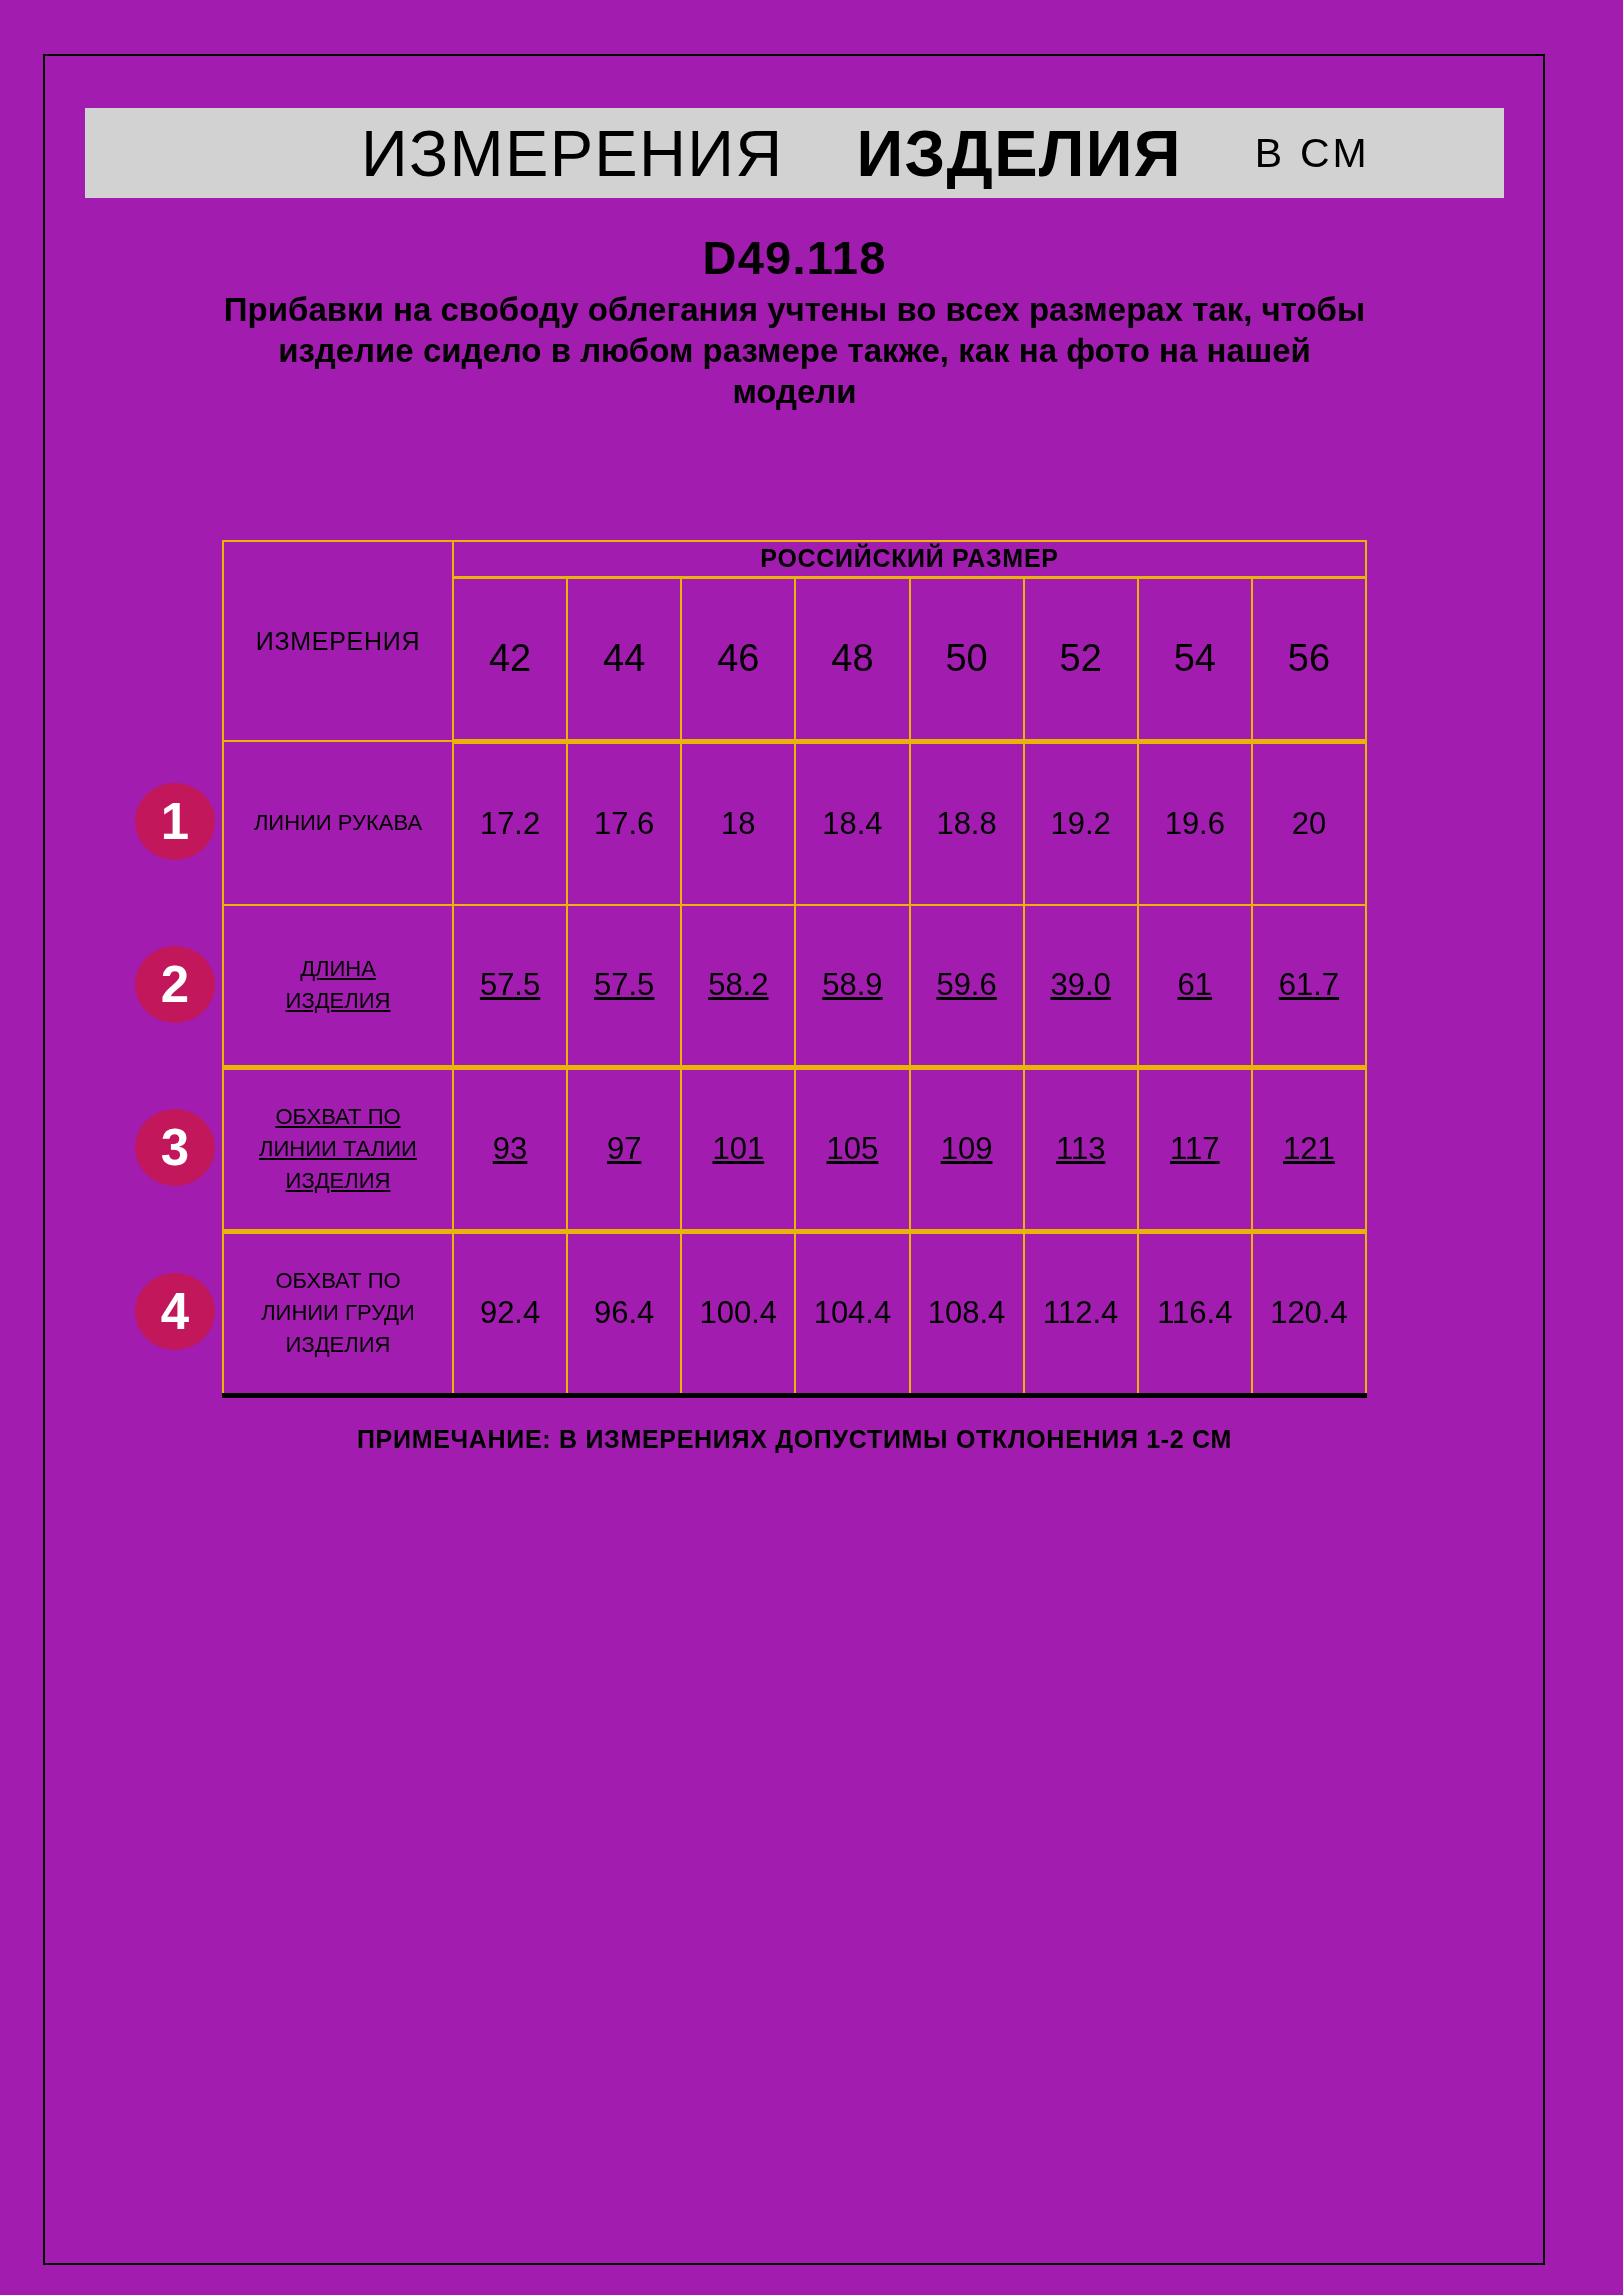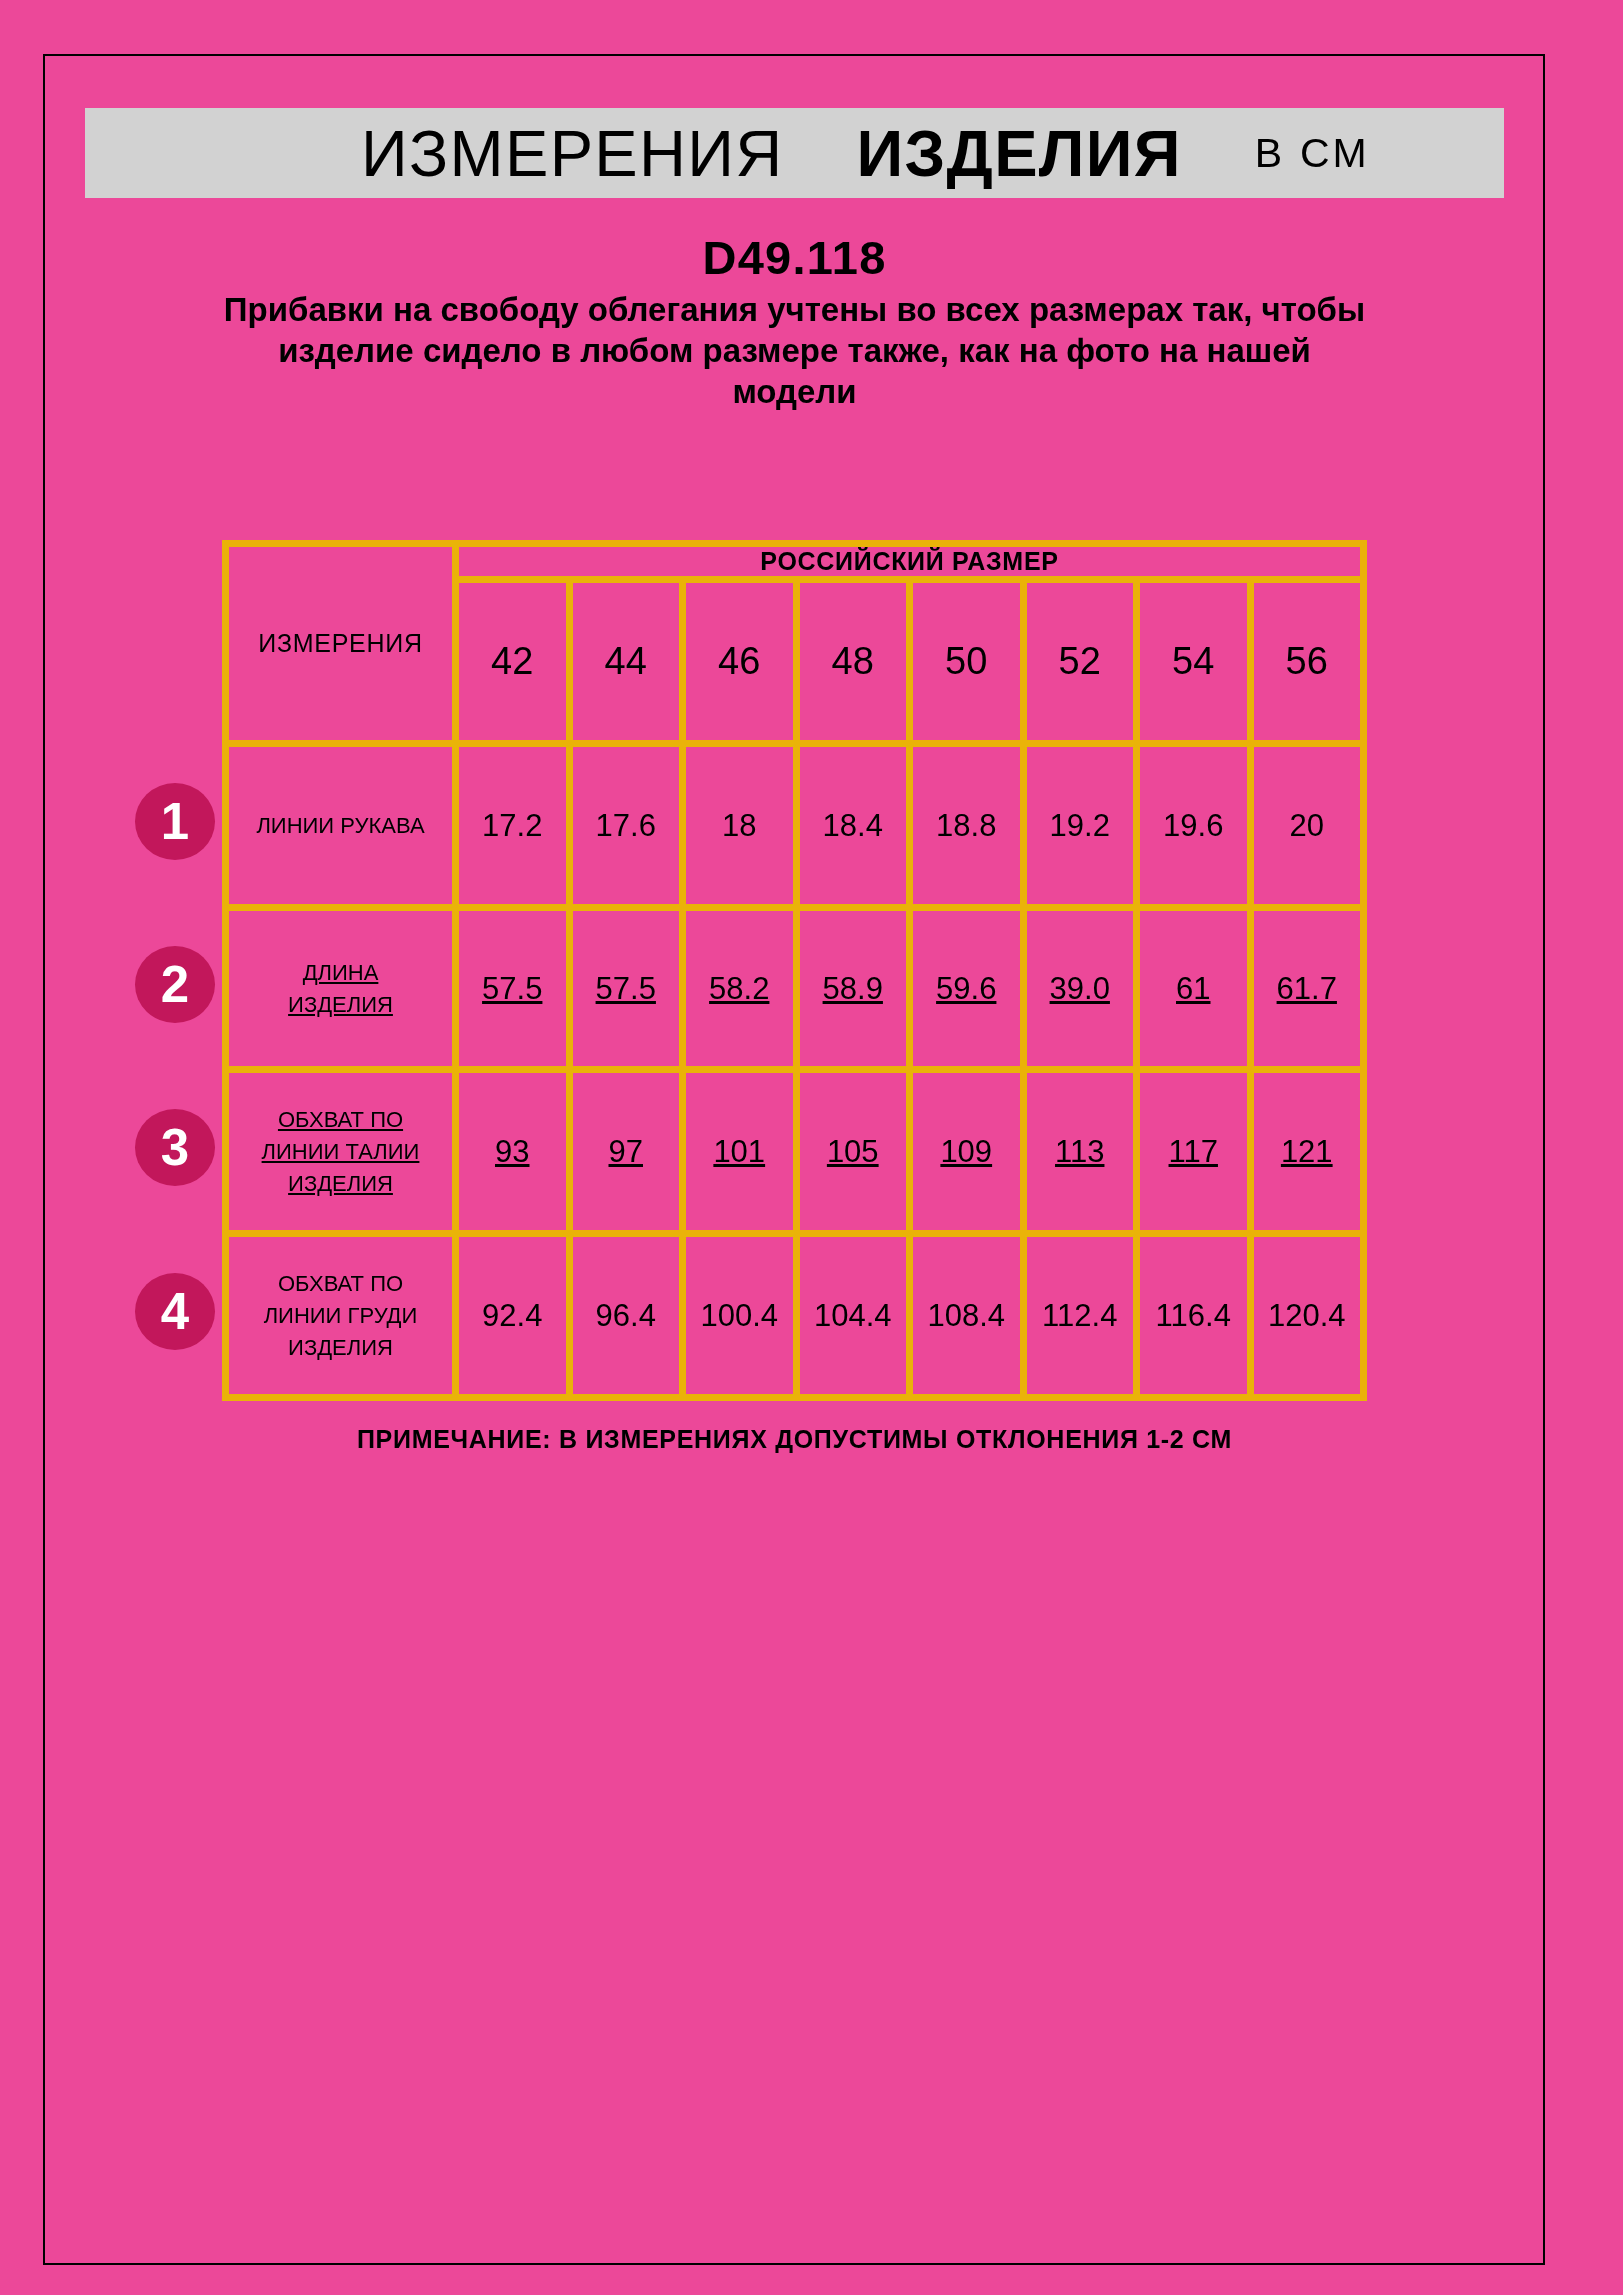--- a/index.html
+++ b/index.html
@@ -1,28 +1,28 @@
 <!DOCTYPE html>
 <html style="font-size:10.5px"><head>
 <meta charset="utf-8">
 <style>
   html,body{margin:0;padding:0;background:#ffffff;}
   body{width:1623px;height:2295px;position:relative;font-family:"Liberation Sans",sans-serif;color:#000;}
-  .page{position:absolute;left:0;top:0;width:1623px;height:2295px;background:#ec4899;overflow:hidden;}
+  .page{position:absolute;left:0;top:0;width:1623px;height:2295px;background:#a21caf;overflow:hidden;}
   .page-border{position:absolute;left:43px;top:54px;width:1498px;height:2207px;border:2.6px solid #000;}
   .title-bar{position:absolute;left:85px;top:108px;width:1419px;height:90px;}
   .title-row{display:flex;align-items:center;justify-content:center;gap:73px;height:100%;transform:translateX(71px);white-space:nowrap;}
   .title-w1{font-size:65px;font-weight:400;letter-spacing:1.3px;}
   .title-w2{font-size:65px;font-weight:700;letter-spacing:1.3px;}
   .title-unit{font-size:41px;font-weight:400;letter-spacing:3.3px;}
   .style-code{position:absolute;left:43px;top:230px;width:1503px;text-align:center;font-size:47px;font-weight:700;letter-spacing:1.3px;}
   .description{position:absolute;left:43px;top:289px;width:1503px;text-align:center;font-size:33px;font-weight:700;}
   .description .line{display:block;line-height:41px;}
   table.size-table{position:absolute;left:222px;top:540px;width:1145px;height:854px;border-collapse:collapse;table-layout:fixed;border:2.6px solid #000;border-bottom-width:5.9px;}
-  table.size-table td{border:7px solid #eab308;text-align:center;vertical-align:middle;padding:0;overflow:hidden;}
+  table.size-table td{border:2px solid #eab308;text-align:center;vertical-align:middle;padding:0;overflow:hidden;}
   td.corner-cell{font-size:25px;font-weight:400;letter-spacing:0.7px;}
   td.group-cell{font-size:25px;font-weight:700;letter-spacing:0.7px;border-bottom-width:3.9px !important;}
   tr.r-sizes td{font-size:38px;font-weight:400;border-bottom-width:5.9px;}
   tr.r-data td{font-size:31px;font-weight:400;}
   tr.r-data td.label-cell{font-size:22px;line-height:32px;}
   tr.r-thick td{border-bottom-width:5.9px;text-decoration:underline;}
   .label-line{display:block;}
   .label-line:empty{display:none;}
   .row-badge{position:absolute;left:135px;width:80px;height:77px;border-radius:50%;background:#C2175B;display:flex;align-items:center;justify-content:center;}
   .row-badge .num{color:#fff;font-size:51px;font-weight:700;line-height:77px;}

